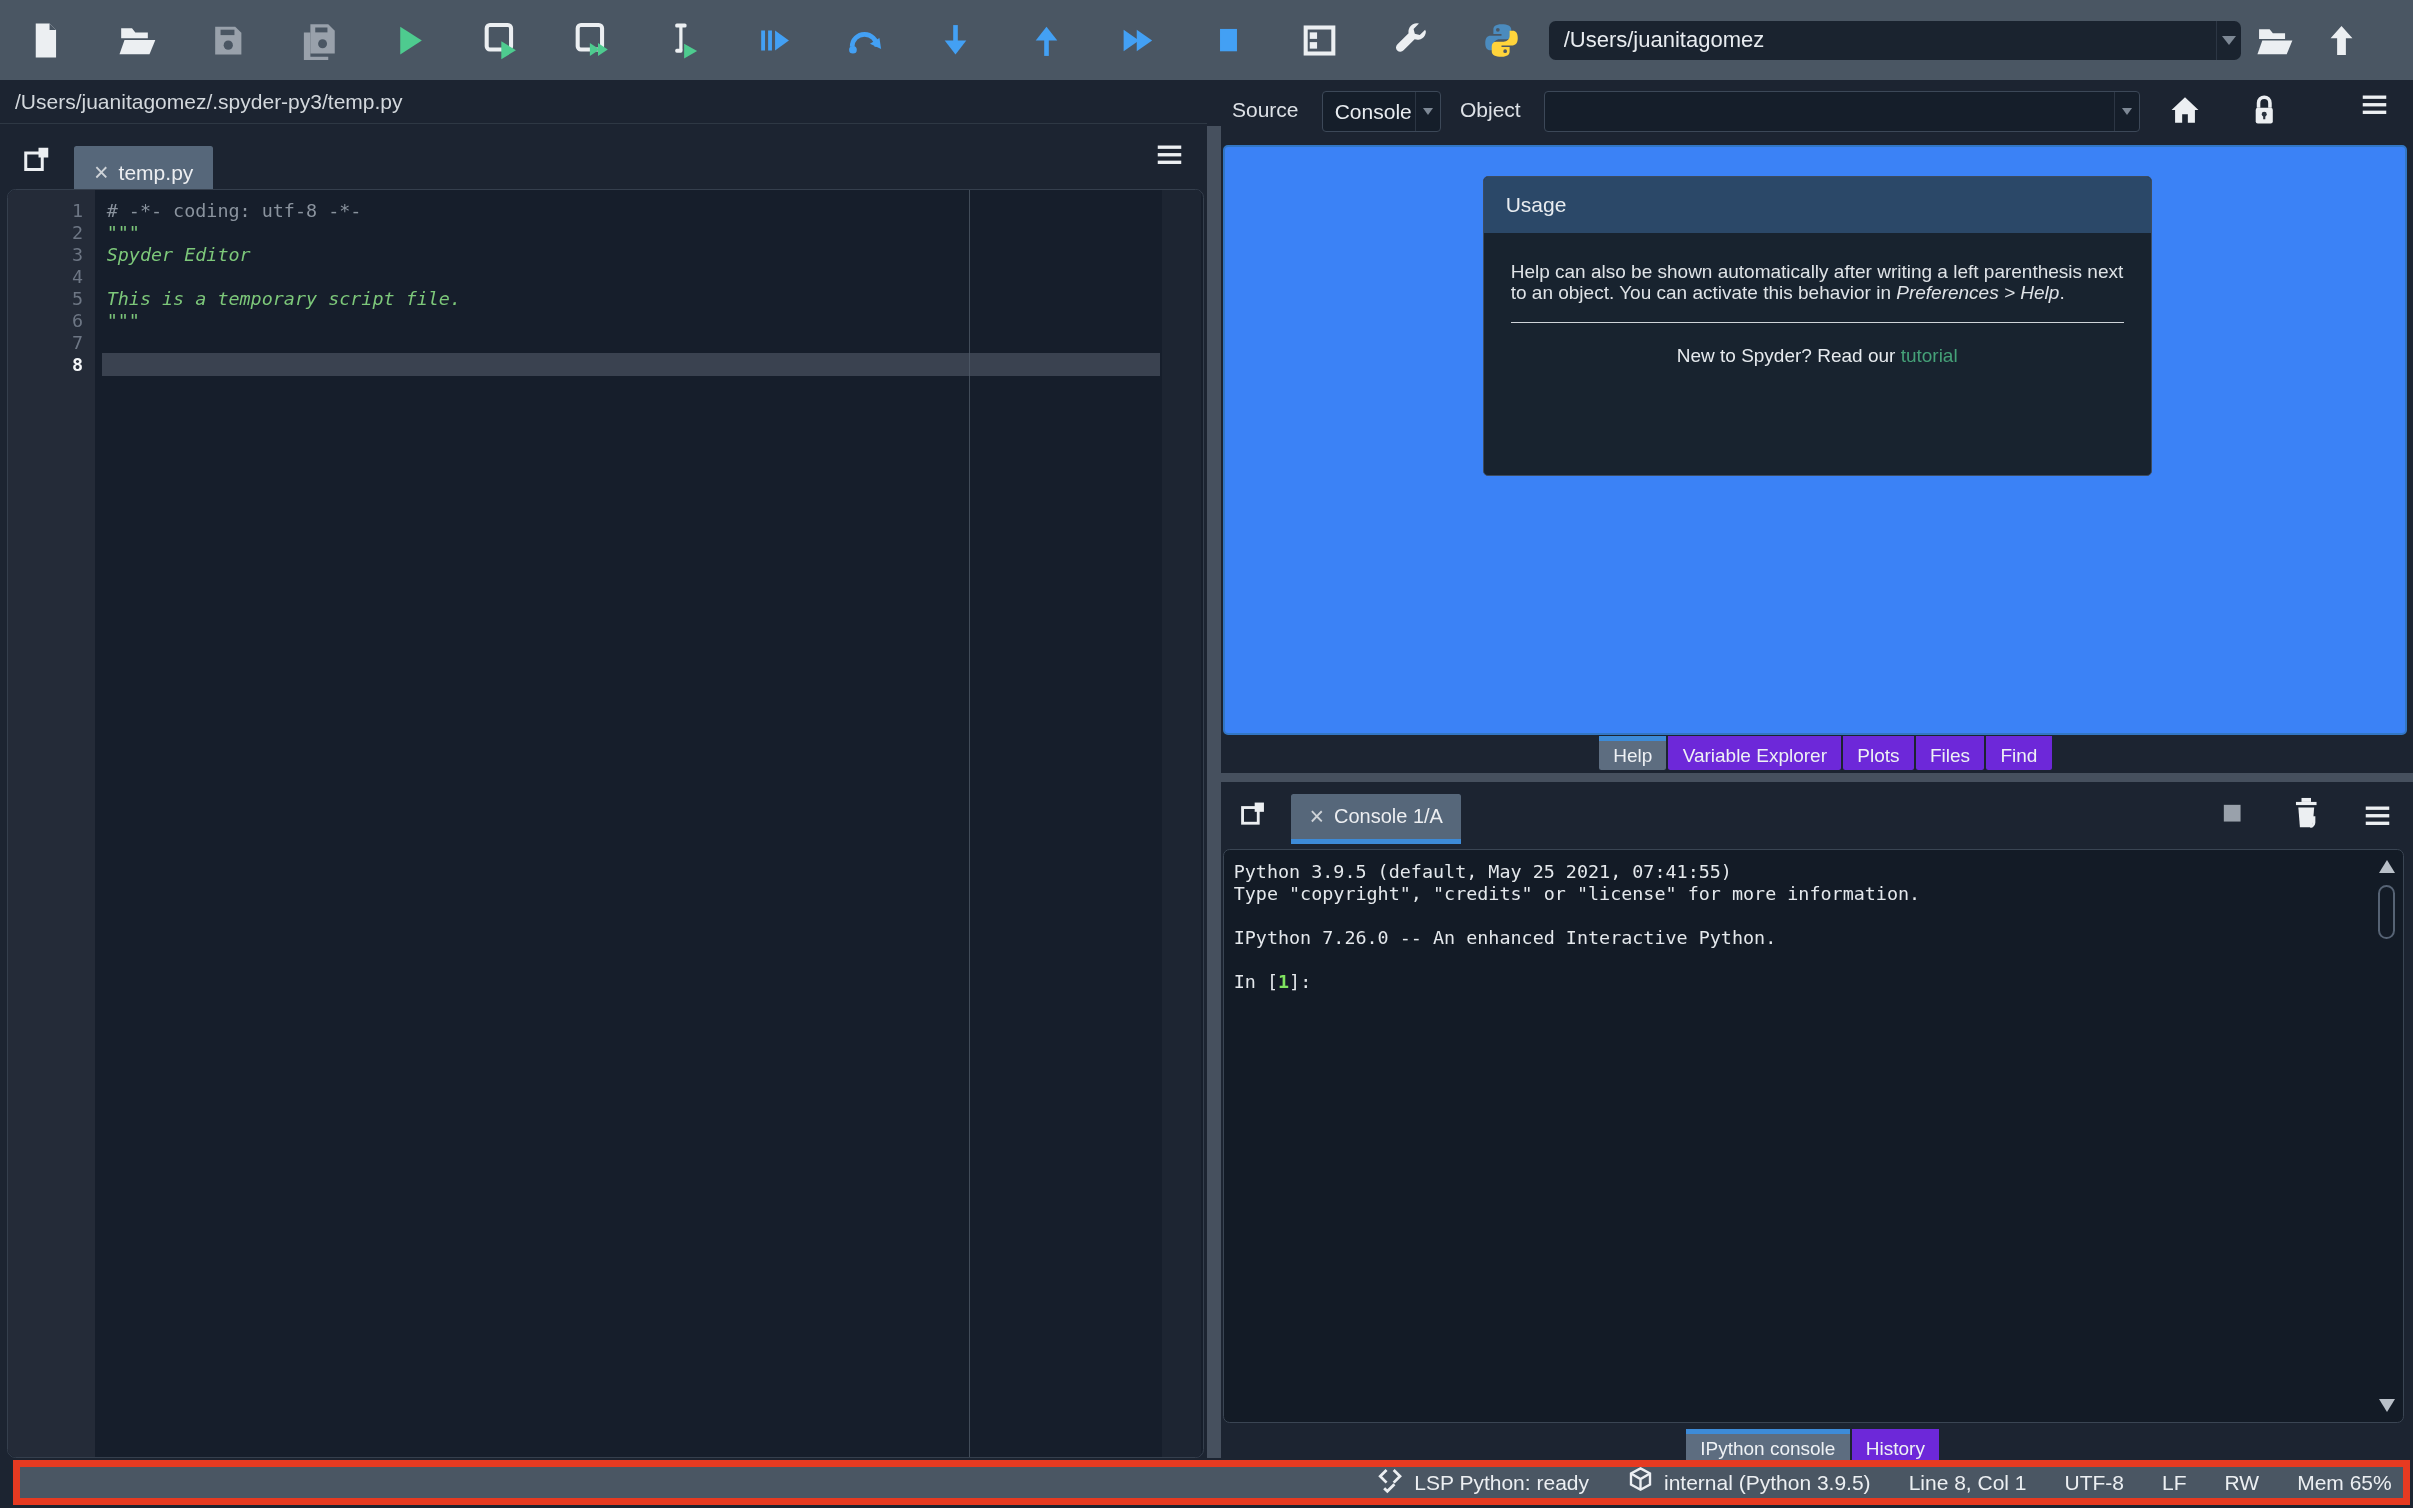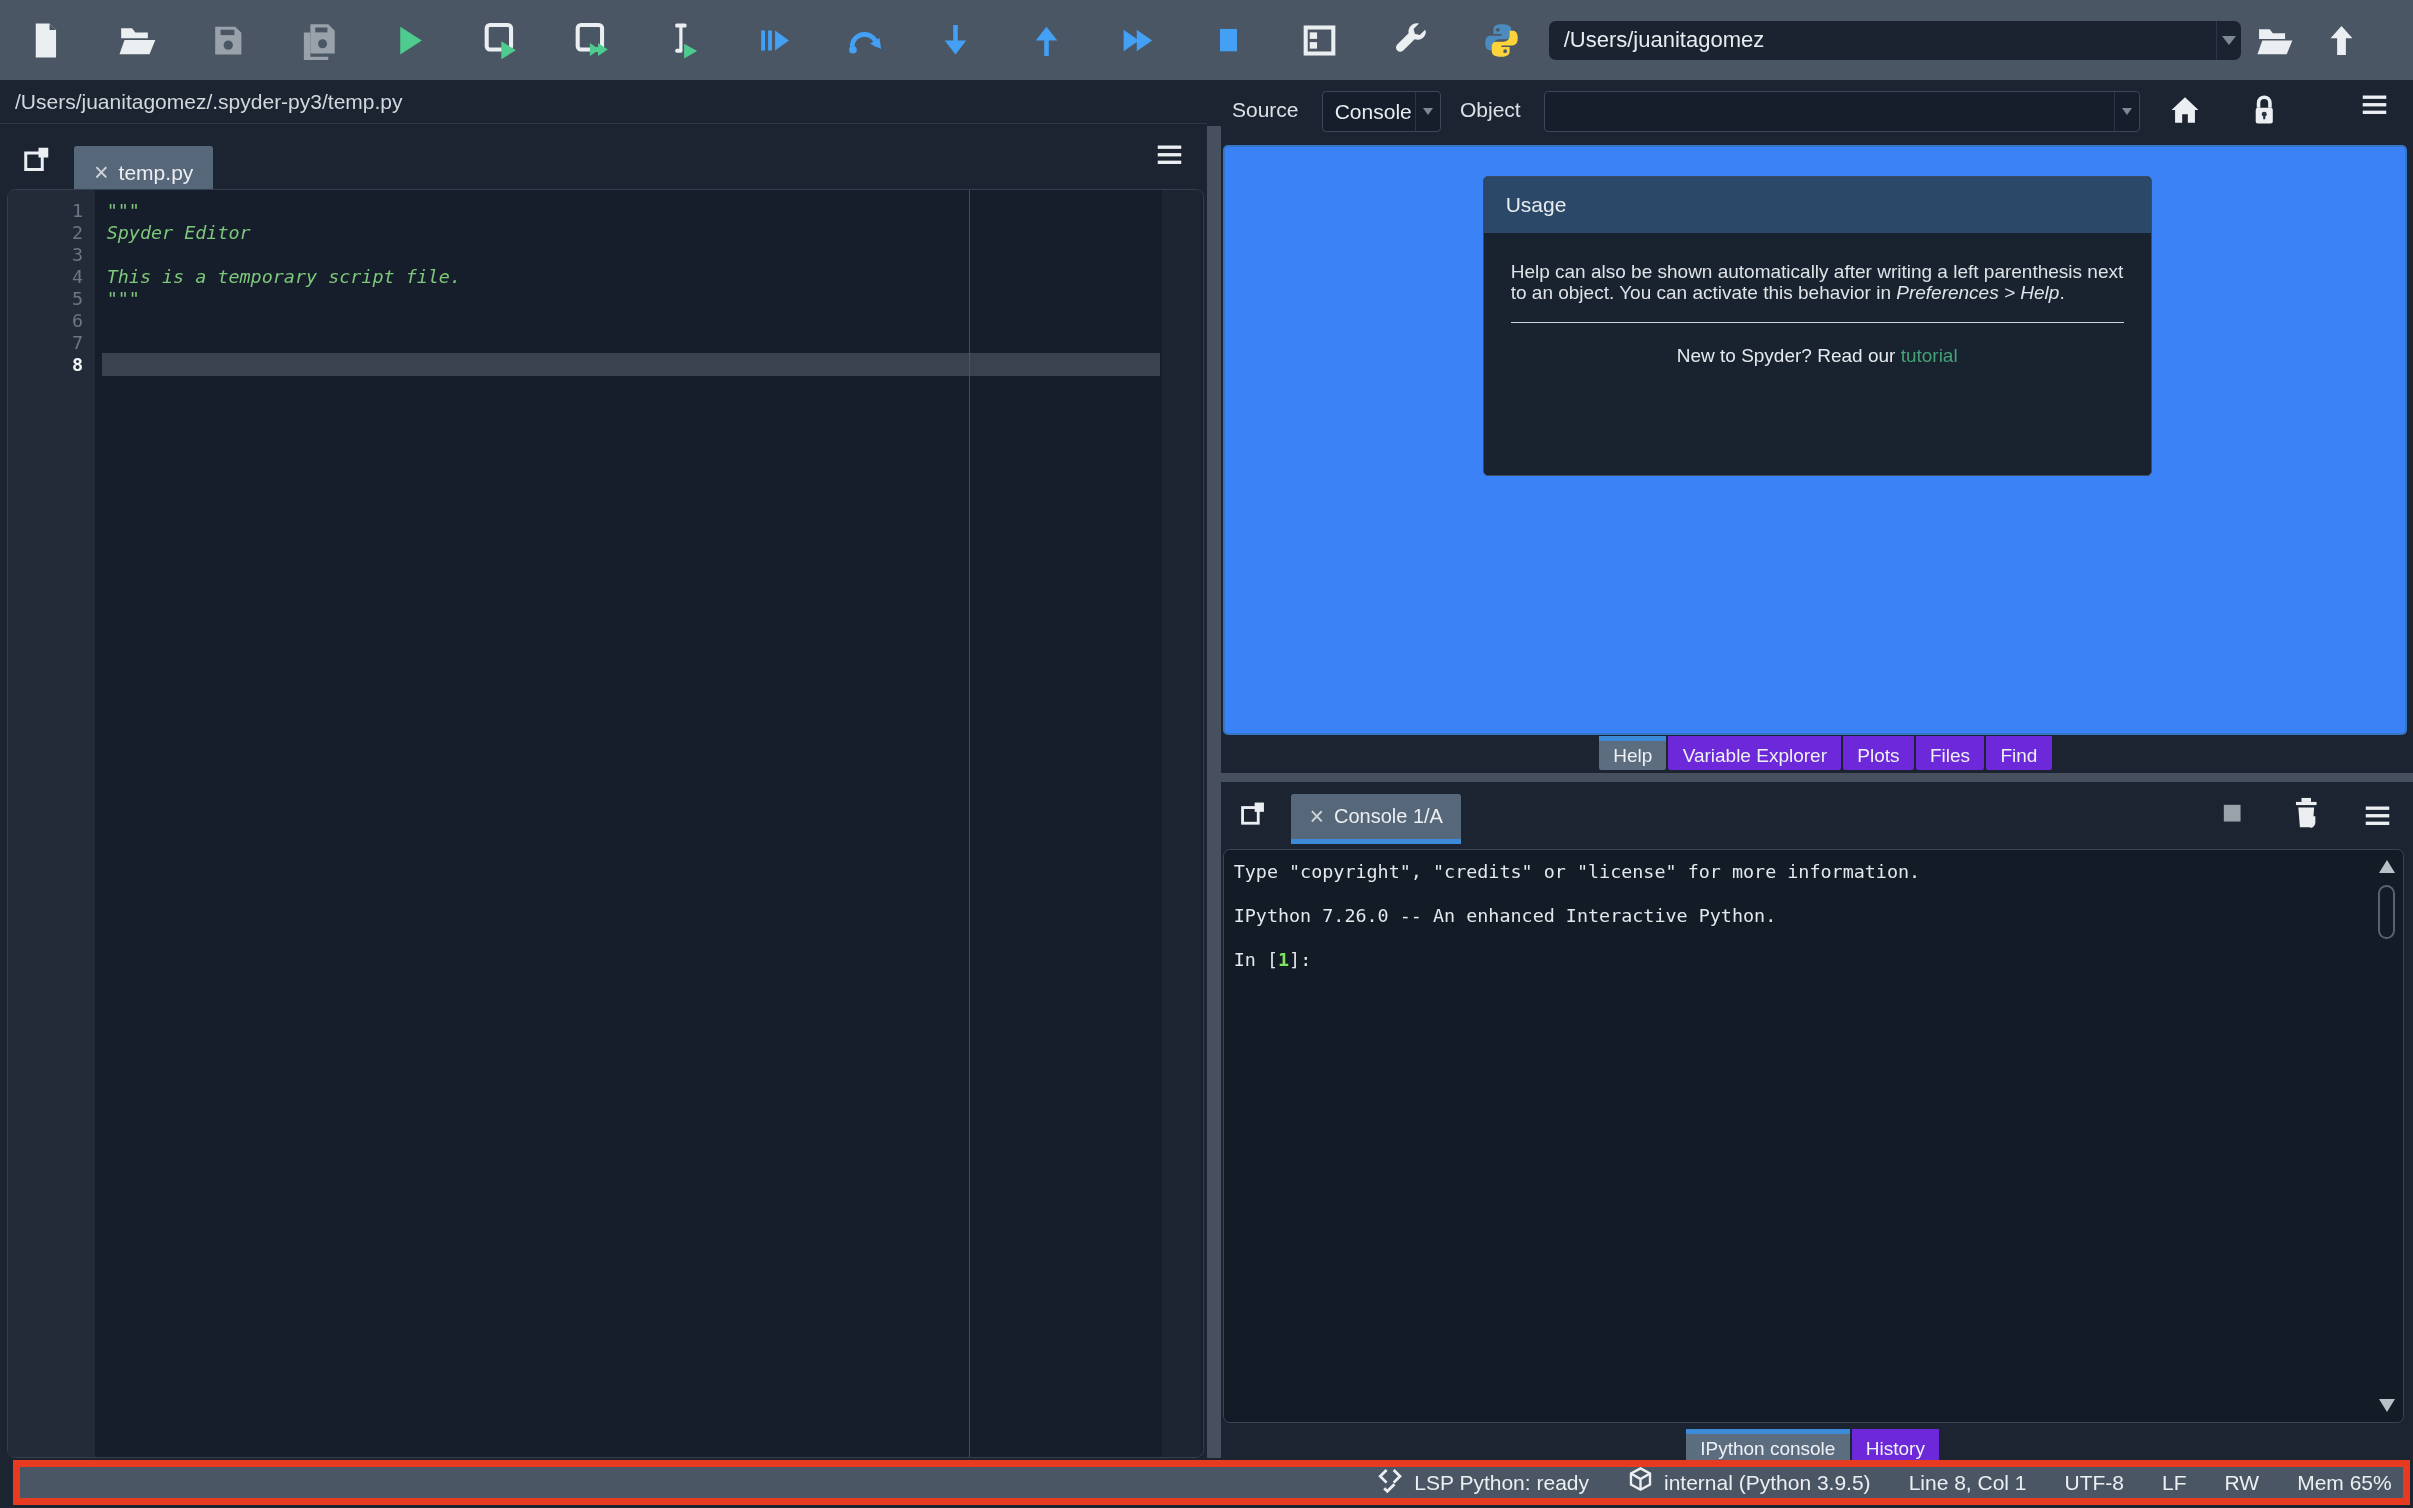--- a/index.html
+++ b/index.html
@@ -362,20 +362,21 @@
       <div class="ln">3</div>
       <div class="ln">4</div>
       <div class="ln">5</div>
       <div class="ln">6</div>
       <div class="ln">7</div>
       <div class="ln cur">8</div>
     </div>
     <div class="ruler"></div>
     <div class="scroll-strip"></div>
     <div class="code-area">
+      <div class="code-line t-comment"># -*- coding: utf-8 -*-</div>
       <div class="code-line t-string">"""</div>
       <div class="code-line t-string-italic">Spyder Editor</div>
       <div class="code-line"></div>
       <div class="code-line t-string-italic">This is a temporary script file.</div>
       <div class="code-line t-string">"""</div>
       <div class="code-line"></div>
       <div class="code-line"></div>
     </div>
   </div>
 
@@ -468,20 +469,21 @@
         <span><svg width="27" height="23.5" viewBox="0 0 32 28">
               <rect x="2" y="3" width="28" height="4" fill="#eceff2"></rect>
               <rect x="2" y="12" width="28" height="4" fill="#eceff2"></rect>
               <rect x="2" y="21" width="28" height="4" fill="#eceff2"></rect>
             </svg></span>
       </button>
     </div>
 
     <div class="console-pane">
       <div class="console-out">
+        <div class="cline">Python 3.9.5 (default, May 25 2021, 07:41:55)</div>
         <div class="cline">Type "copyright", "credits" or "license" for more information.</div>
         <div class="cline"></div>
         <div class="cline">IPython 7.26.0 -- An enhanced Interactive Python.</div>
         <div class="cline"></div>
         <div class="cline prompt"><span>In [</span><span class="n">1</span><span>]:</span></div>
       </div>
       <div class="cscrollbar">
         <div class="c-arrow up"></div>
         <div class="c-thumb"></div>
         <div class="c-arrow down"></div>

